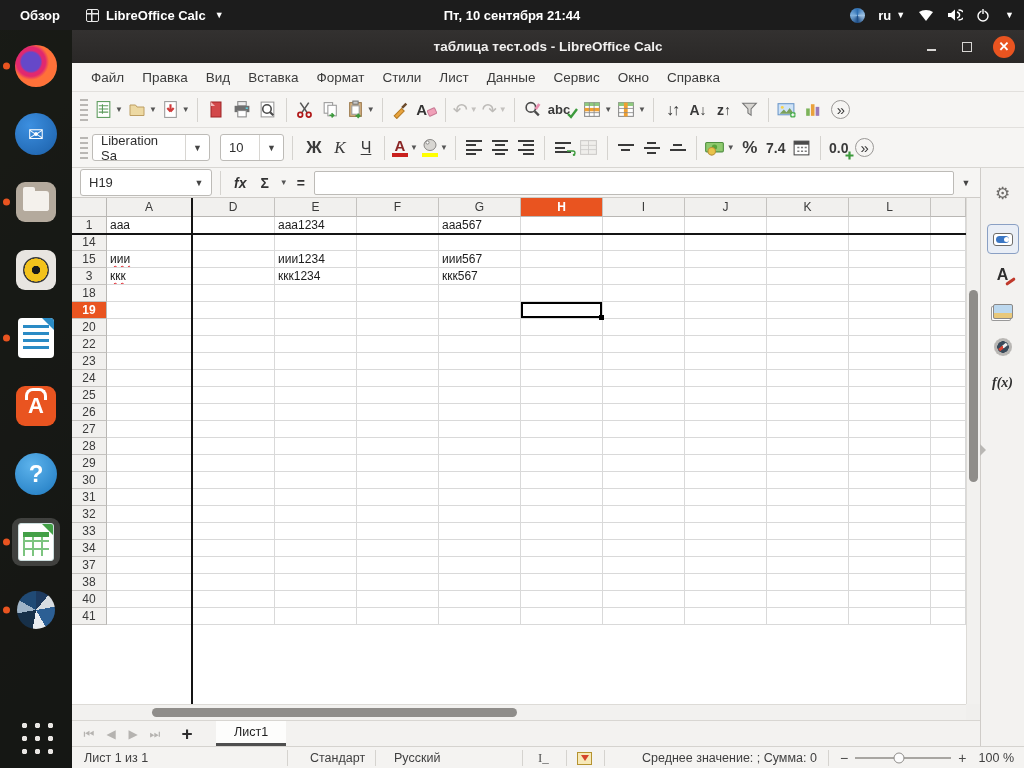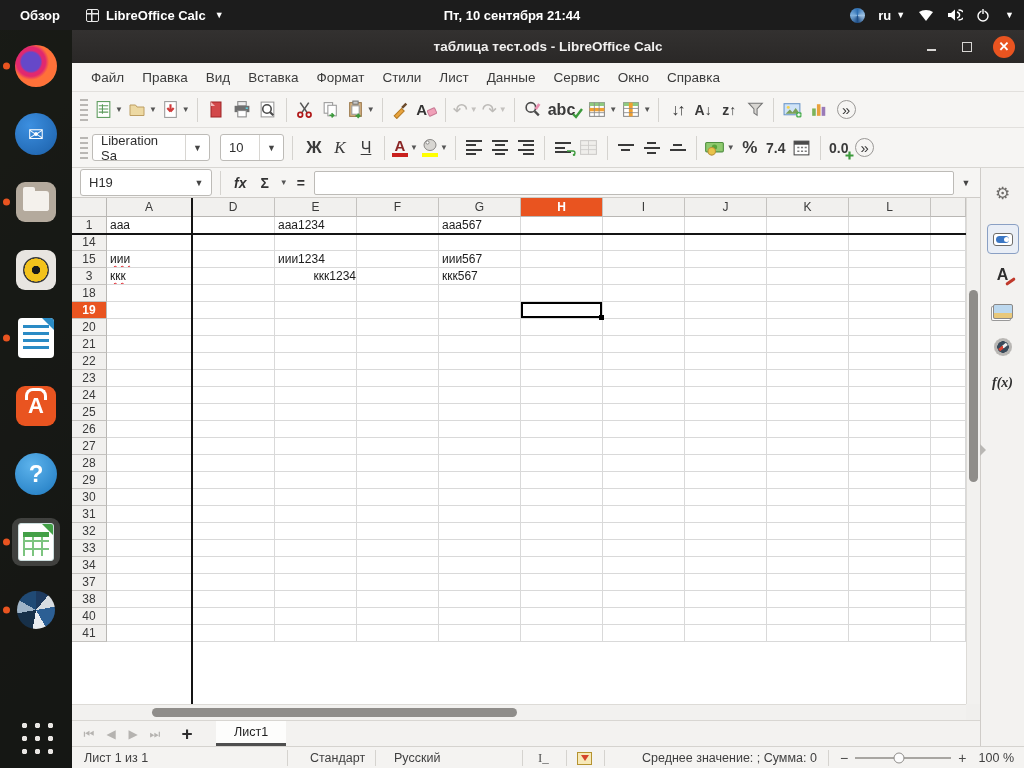--- a/index.html
+++ b/index.html
@@ -388,21 +388,21 @@
         </span>
       <span class="tsep"></span>
       <span class="tbtn">
         <svg class="tico" width="20" height="19" viewBox="0 0 18 18">
             <circle cx="7" cy="7" r="4.5" fill="none" stroke="#4a4a4a" stroke-width="1.5"></circle>
             <line x1="10.5" y1="10.5" x2="14.5" y2="14.5" stroke="#4a4a4a" stroke-width="2.2"></line>
             <rect x="12" y="3" width="2.6" height="6" fill="#e890b0" transform="rotate(35 13 6)"></rect>
           </svg>
         </span>
       <span class="tbtn" style="position:relative">
-        <span class="glyph b" style="font-size:16px">abc</span>
+        <span class="glyph b" style="font-size:13px">abc</span>
         <svg class="tico" width="11" height="11" viewBox="0 0 11 11" style="margin-left:-3px;margin-top:7px">
             <path d="M1,6 l3,3 6,-8" stroke="#3c9a3c" stroke-width="2.4" fill="none"></path>
           </svg>
         </span>
       <span class="tbtn">
         <svg class="tico" width="20" height="19" viewBox="0 0 18 18">
             <rect x="2" y="2.5" width="14" height="13" fill="#fff" stroke="#8a8a8a"></rect>
             <rect x="2" y="2.5" width="14" height="3.2" fill="#8fc97f"></rect>
             <rect x="2" y="7.5" width="14" height="3.2" fill="#f0a030"></rect>
             <path d="M6.5,2.5v13 M11,2.5v13 M2,12h14" stroke="#8a8a8a" stroke-width="0.8"></path>
@@ -663,21 +663,21 @@
                 <div class="g-cell" style="width: 82px;"></div>
                 <div class="g-cell" style="width: 82px;"></div>
                 <div class="g-cell" style="width: 82px;"></div>
                 <div class="g-cell" style="width: 82px;"></div>
                 <div class="g-cell" style="width: 35px;"></div>
               </div>
               <div class="g-row">
                 <div class="g-rowhdr">3</div>
                 <div class="g-cell g-miss" style="width: 85px;">ккк</div>
                 <div class="g-cell" style="width: 83px;"></div>
-                <div class="g-cell" style="width: 82px; text-align: right;">ккк1234</div>
+                <div class="g-cell" style="width: 82px;">ккк1234</div>
                 <div class="g-cell" style="width: 82px;"></div>
                 <div class="g-cell" style="width: 82px;">ккк567</div>
                 <div class="g-cell" style="width: 82px;"></div>
                 <div class="g-cell" style="width: 82px;"></div>
                 <div class="g-cell" style="width: 82px;"></div>
                 <div class="g-cell" style="width: 82px;"></div>
                 <div class="g-cell" style="width: 82px;"></div>
                 <div class="g-cell" style="width: 35px;"></div>
               </div>
               <div class="g-row">
@@ -703,34 +703,20 @@
                 <div class="g-cell" style="width: 82px;"></div>
                 <div class="g-cell g-sel" style="width: 82px;"></div>
                 <div class="g-cell" style="width: 82px;"></div>
                 <div class="g-cell" style="width: 82px;"></div>
                 <div class="g-cell" style="width: 82px;"></div>
                 <div class="g-cell" style="width: 82px;"></div>
                 <div class="g-cell" style="width: 35px;"></div>
               </div>
               <div class="g-row">
                 <div class="g-rowhdr">20</div>
-                <div class="g-cell" style="width: 85px;"></div>
-                <div class="g-cell" style="width: 83px;"></div>
-                <div class="g-cell" style="width: 82px;"></div>
-                <div class="g-cell" style="width: 82px;"></div>
-                <div class="g-cell" style="width: 82px;"></div>
-                <div class="g-cell" style="width: 82px;"></div>
-                <div class="g-cell" style="width: 82px;"></div>
-                <div class="g-cell" style="width: 82px;"></div>
-                <div class="g-cell" style="width: 82px;"></div>
-                <div class="g-cell" style="width: 82px;"></div>
-                <div class="g-cell" style="width: 35px;"></div>
-              </div>
-              <div class="g-row">
-                <div class="g-rowhdr">21</div>
                 <div class="g-cell" style="width: 85px;"></div>
                 <div class="g-cell" style="width: 83px;"></div>
                 <div class="g-cell" style="width: 82px;"></div>
                 <div class="g-cell" style="width: 82px;"></div>
                 <div class="g-cell" style="width: 82px;"></div>
                 <div class="g-cell" style="width: 82px;"></div>
                 <div class="g-cell" style="width: 82px;"></div>
                 <div class="g-cell" style="width: 82px;"></div>
                 <div class="g-cell" style="width: 82px;"></div>
                 <div class="g-cell" style="width: 82px;"></div>

